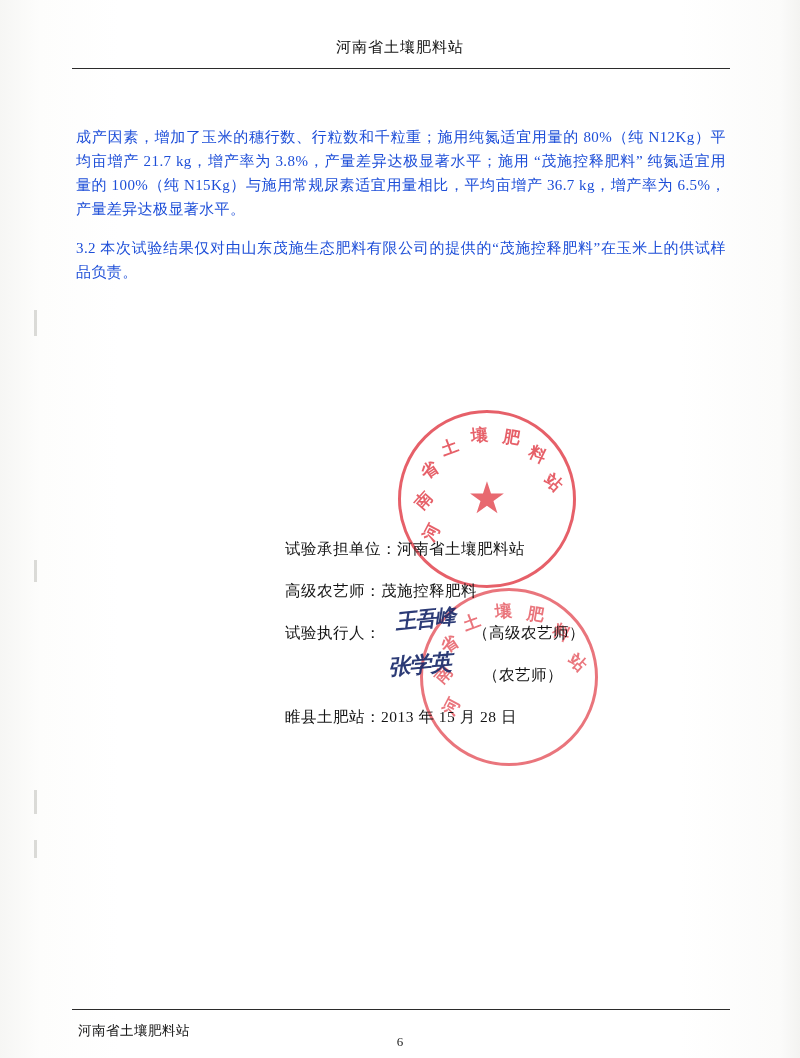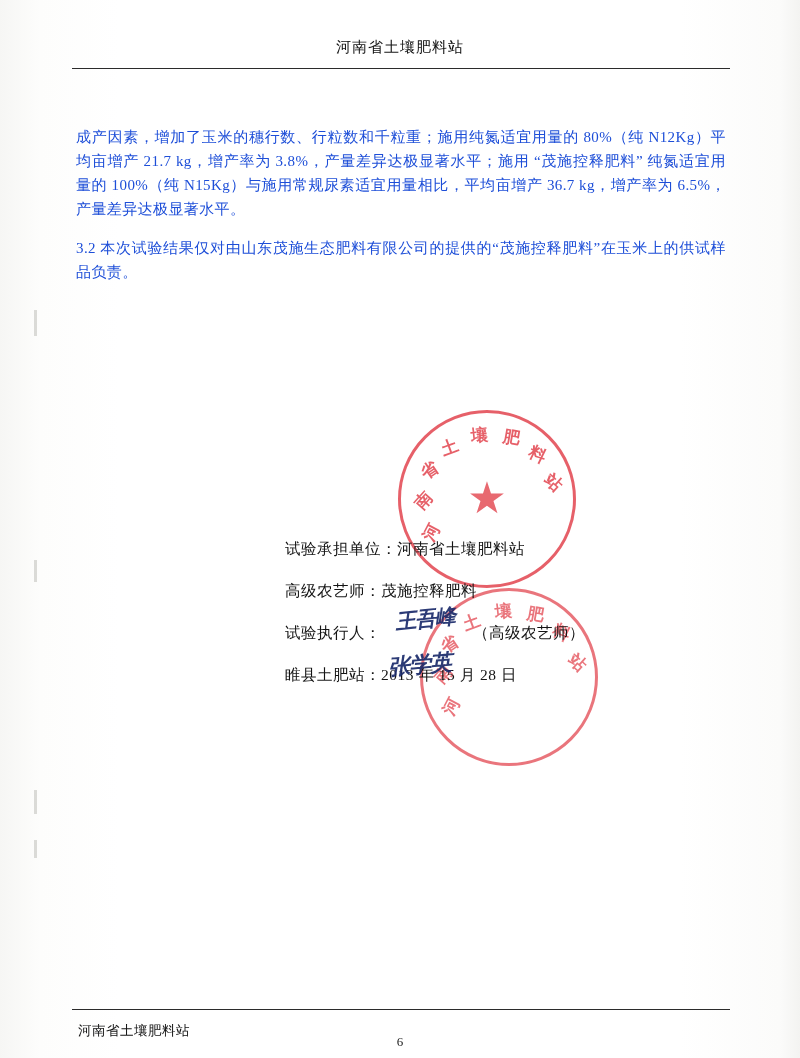--- a/index.html
+++ b/index.html
@@ -255,20 +255,23 @@
     <div class="sign-row">
       <span class="sign-label">试验承担单位：</span><span class="sign-value">河南省土壤肥料站</span>
     </div>
     <div class="sign-row">
       <span class="sign-label">高级农艺师：</span><span class="sign-value">茂施控释肥料</span>
     </div>
     <div class="sign-row">
       <span class="sign-label">试验执行人：</span><span class="sign-paren" style="margin-left:92px;">（高级农艺师）</span>
     </div>
     <div class="sign-row">
+      <span class="sign-paren" style="margin-left:198px;">（农艺师）</span>
+    </div>
+    <div class="sign-row">
       <span class="sign-label">睢县土肥站：</span><span class="sign-value">2013 年 15 月 28 日</span>
     </div>
   </div>
 
   <div class="handwriting sig-1">王吾峰</div>
   <div class="handwriting sig-2">张学英</div>
 
   <div class="footer-rule"></div>
   <div class="footer-title">河南省土壤肥料站</div>
   <div class="footer-pagenum">6</div>

